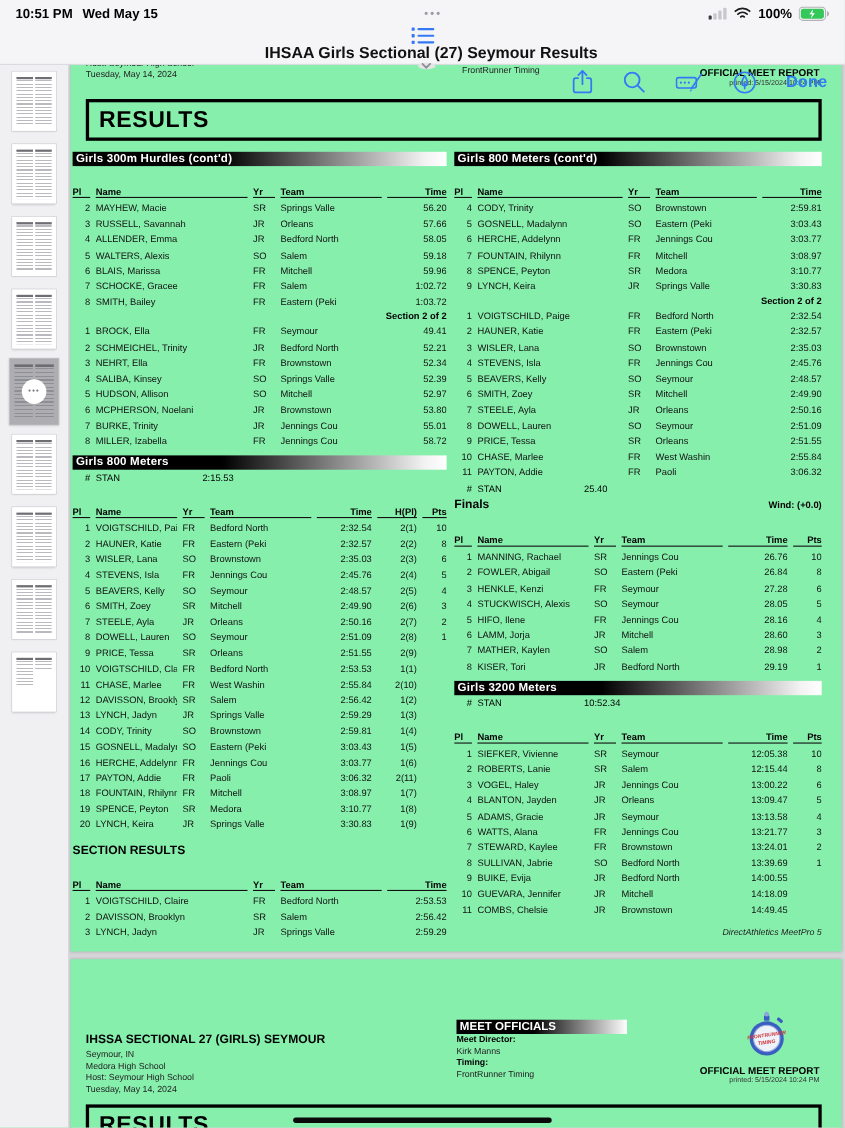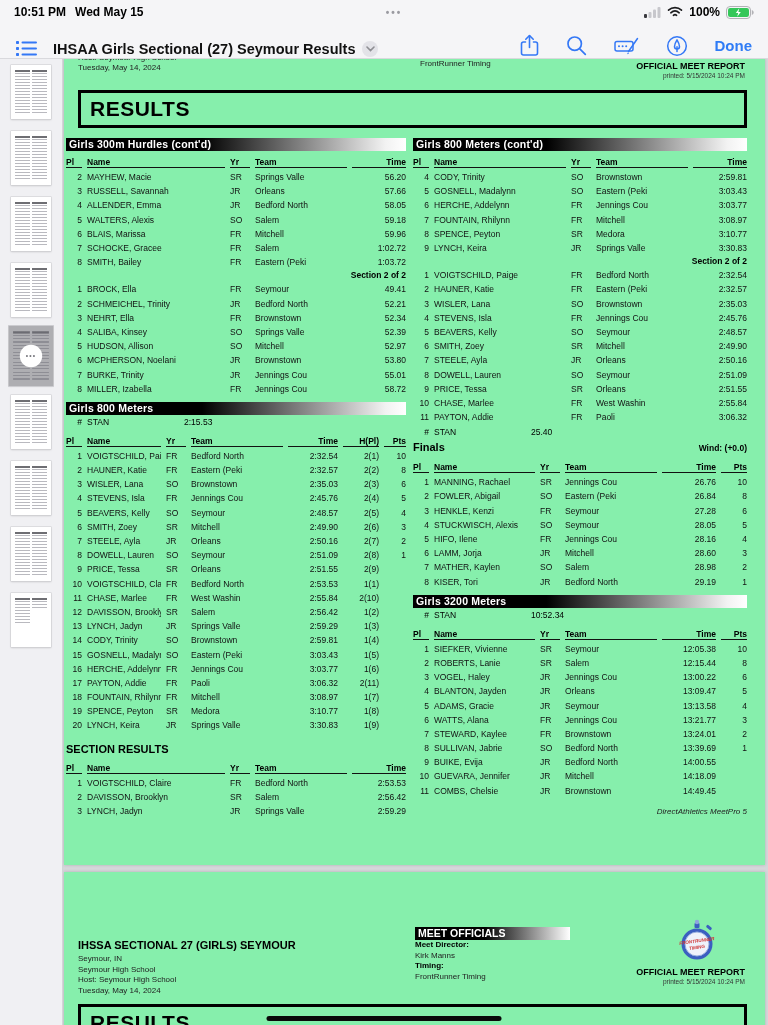--- a/index.html
+++ b/index.html
@@ -4,21 +4,21 @@
 <style>
   html,body{margin:0;padding:0;}
   body{width:768px;height:1025px;overflow:hidden;background:#d6d6da;
        font-family:"Liberation Sans", sans-serif;-webkit-font-smoothing:antialiased;position:relative;}
   
   .chrome{position:absolute;top:0;left:0;right:0;height:58px;background:#f5f5f7;border-bottom:1px solid #d9d9dd;z-index:5;}
   .statusbar{height:24px;display:flex;align-items:center;padding:0 14px;font-size:12px;font-weight:700;color:#000;}
   .sb-left{display:flex;gap:9px;align-items:center;}
   .sb-center{flex:1;text-align:center;color:#9a9aa0;font-size:10px;letter-spacing:2px;font-weight:700;}
   .sb-right{display:flex;align-items:center;gap:6px;}
-  .toolbar{height:33px;display:flex;align-items:flex-end;padding:0 16px;}
+  .toolbar{height:33px;display:flex;align-items:center;padding:0 16px;flex-direction:column;}
   .tb-title{font-size:14.5px;font-weight:700;color:#111;margin-left:16px;white-space:nowrap;}
   .chev-badge{width:16px;height:16px;border-radius:50%;background:#e3e3e8;display:flex;align-items:center;justify-content:center;margin-left:7px;}
   .tb-right{margin-left:auto;display:flex;align-items:center;gap:27px;}
   .done{color:#2f7cf6;font-weight:700;font-size:15px;}
   .icon-btn{display:flex;align-items:center;justify-content:center;}
   
   .content{position:absolute;top:58px;left:0;right:0;bottom:0;display:flex;}
   .sidebar{width:62px;background:#f0f0f3;border-right:1px solid #d4d4d8;padding-top:7px;
            display:flex;flex-direction:column;align-items:center;gap:12px;overflow:hidden;}
   .thumb{width:40px;height:54px;background:#fff;position:relative;flex:0 0 auto;
@@ -49,21 +49,21 @@
   
   .cols2{display:flex;margin:10px 18px 0 2px;gap:7px;}
   .dcol{width:340px;}
   .dcol.right{flex:1;}
   .event-bar{height:13px;line-height:13px;font-size:10.5px;font-weight:700;color:#fff;padding-left:3px;margin-top:6px;
              background:linear-gradient(90deg,#000 0%,#000 40%,#8f8f8f 72%,#f2f2f2 94%,#fff 100%);letter-spacing:.2px;}
   .dcol > .event-bar:first-child{margin-top:0;}
   .g-t5{display:grid;grid-template-columns:16px 1fr 20px 92px 54px;column-gap:5px;}
   .g-t6{display:grid;grid-template-columns:16px 1fr 20px 92px 54px 26px;column-gap:5px;}
   .g-t7{display:grid;grid-template-columns:16px 1fr 20px 92px 50px 36px 22px;column-gap:5px;}
-  .colhead{font-size:8.5px;font-weight:700;height:16px;align-items:end;margin-top:1px;margin-bottom:2px;}
+  .colhead{font-size:8.5px;font-weight:700;height:28px;align-items:end;margin-top:1px;margin-bottom:2px;}
   .colhead > span{border-bottom:1.2px solid #111;line-height:10px;}
   .trow{height:14.2px;font-size:8.5px;align-items:center;white-space:nowrap;color:#111;}
   .trow > span{overflow:hidden;}
   .c-pl{text-align:right;}
   .c-time,.c-hpl,.c-pts{text-align:right;}
   .colhead .c-pl{text-align:left;}
   .stan-row{display:grid;grid-template-columns:16px 92px 1fr;column-gap:5px;font-size:8.5px;height:15px;align-items:center;}
   .section-label{font-size:8.5px;font-weight:700;height:13px;line-height:13px;text-align:right;}
   .subhead{font-size:11px;font-weight:700;margin:10px 0 3px;}
   .finals-row{display:flex;justify-content:space-between;align-items:baseline;height:15px;margin-top:2px;}
@@ -894,21 +894,21 @@
             <div class="tfooter">DirectAthletics MeetPro 5</div>
           </div>
       </div>
     </div>
 
     <div class="page page6">
       <div class="p6-row">
         <div class="p6-left">
           <div class="p6-title">IHSSA SECTIONAL 27 (GIRLS) SEYMOUR</div>
           <div class="p6-line">Seymour, IN</div>
-          <div class="p6-line">Seymour High School</div>
+          <div class="p6-line">Medora High School</div>
           <div class="p6-line">Host: Seymour High School</div>
           <div class="p6-line">Tuesday, May 14, 2024</div>
         </div>
         <div class="p6-mid">
           <div class="off-bar">MEET OFFICIALS</div>
           <div class="off-label">Meet Director:</div>
           <div class="off-val">Kirk Manns</div>
           <div class="off-label">Timing:</div>
           <div class="off-val">FrontRunner Timing</div>
         </div>

